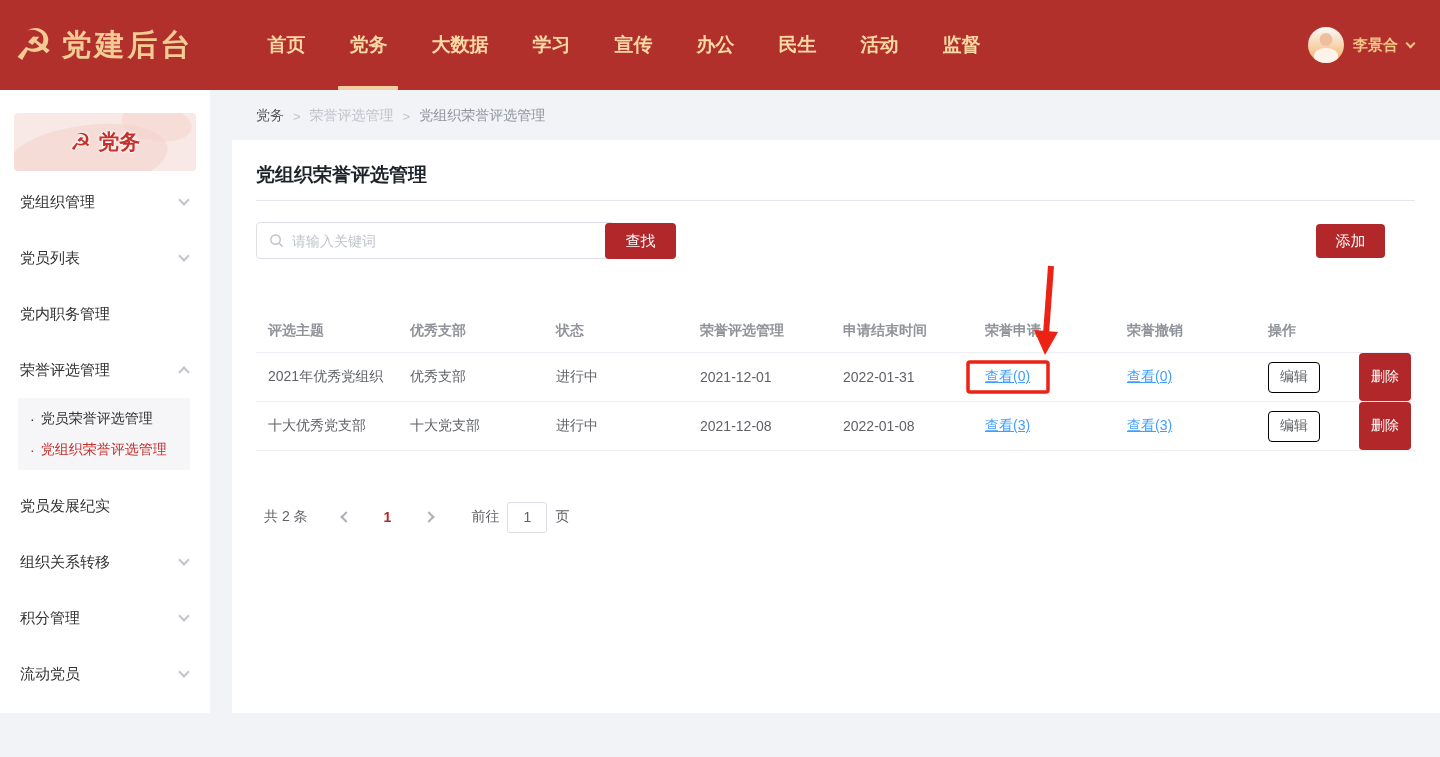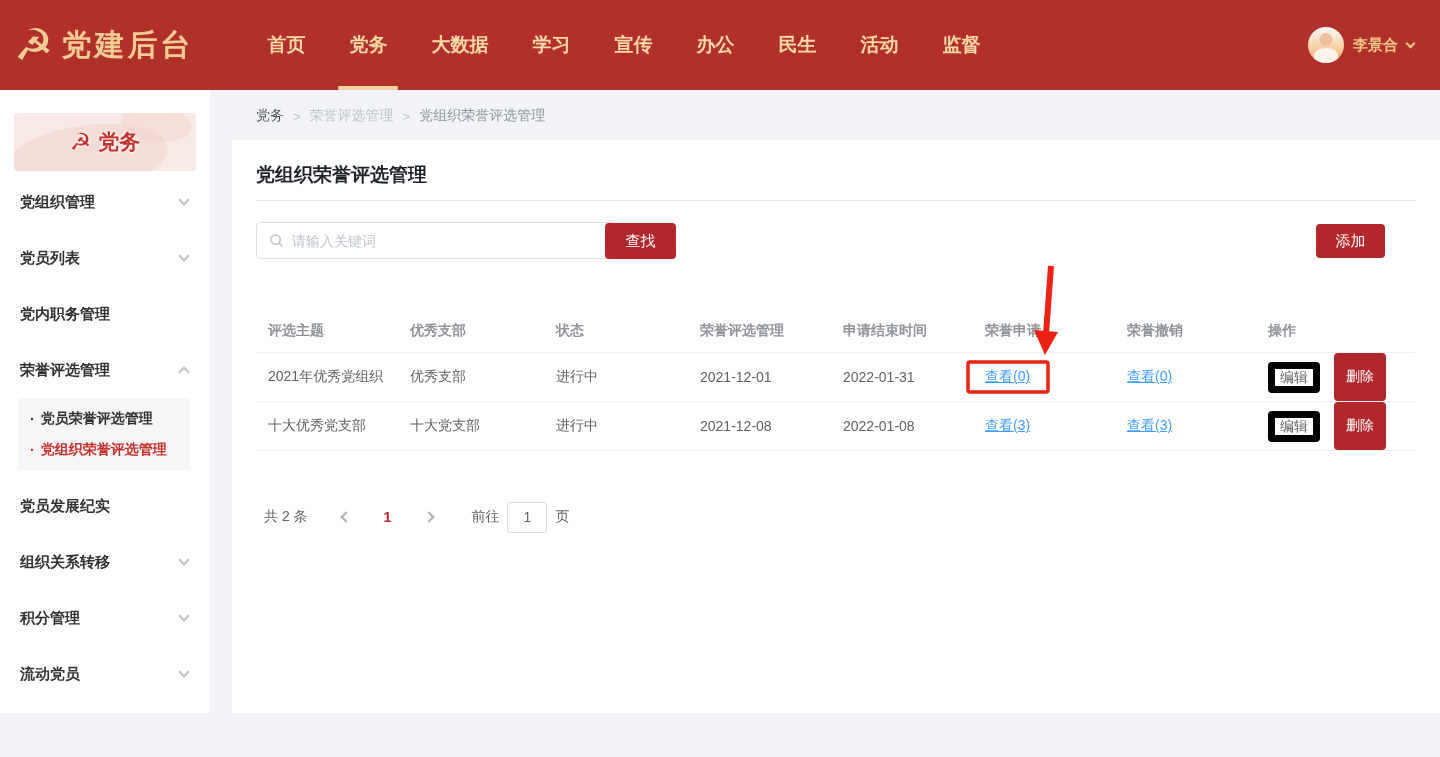--- a/index.html
+++ b/index.html
@@ -53,21 +53,21 @@
   .map-blob1 { position:absolute; left:-6px; top:12px; width:160px; height:66px;
                background:#f3d2ca; opacity:.55; border-radius:46% 60% 50% 55%;
                transform:rotate(-10deg); }
   .map-blob2 { position:absolute; right:4px; top:-8px; width:70px; height:36px;
                background:#f3d2ca; opacity:.5; border-radius:55% 45% 60% 40%;
                transform:rotate(14deg); }
   .banner-emblem { position:relative; font-size:24px; line-height:1; color:#c5302b;
                    text-shadow:0 0 3px #fff,0 0 3px #fff; }
   .banner-label { position:relative; font-size:21px; font-weight:700; color:#c5302b;
                   text-shadow:0 0 3px #fff,0 0 3px #fff; }
-  .menu { position:absolute; top:84px; left:0; right:0;font-weight:bold; }
+  .menu { position:absolute; top:84px; left:0; right:0; }
   .menu-item { height:56px; display:flex; align-items:center; justify-content:space-between;
                padding:0 22px 0 20px; font-size:15px; color:#303133; cursor:pointer; }
   .submenu { margin:0 20px 8px 18px; background:#f6f6f8; padding:5px 0; }
   .submenu-item { height:31px; display:flex; align-items:center; gap:6px;
                   padding-left:12px; font-size:14px; color:#303133; cursor:pointer; }
   .submenu-item.active { color:#c5302b; }
 
   
   .breadcrumb { position:absolute; left:256px; top:107px; display:flex; align-items:center;
                 gap:9px; font-size:14px; }
@@ -93,23 +93,23 @@
   .add-btn  { position:absolute; right:55px; top:84px; width:69px; height:34px; }
 
   
   .table { position:absolute; left:24px; right:25px; top:170px; }
   .trow { display:flex; align-items:center; padding-left:12px; border-bottom:1px solid #ebeef5; }
   .trow.head { height:43px; font-size:14px; font-weight:700; color:#909399; }
   .trow.body { height:49px; font-size:14px; color:#606266; }
   .c1{width:142px;} .c2{width:146px;} .c3{width:144px;} .c4{width:143px;}
   .c5{width:142px;} .c6{width:142px;} .c7{width:141px;} .c8{flex:1; display:flex; gap:14px; align-items:center;}
   .view-link { color:#409eff; text-decoration:underline; cursor:pointer; }
-  .edit-btn { width:52px; height:31px; background:#fff; border:7px solid #000000; border-radius:4px;
+  .edit-btn { width:52px; height:31px; background:#fff; border:1px solid #000000; border-radius:4px;
               font-size:14px; color:#606266; font-family:inherit; cursor:pointer; }
-  .del-btn { width:52px; height:48px; font-size:14px; }
+  .del-btn { width:52px; height:48px; font-size:14px;margin-left:25px; }
 
   
   .pagination { position:absolute; left:32px; top:360px; height:34px;
                 display:flex; align-items:center; font-size:14px; color:#606266; }
   .pg-total { margin-right:34px; }
   .pg-arrow { display:inline-block; width:8px; height:8px; border-right:2px solid #aeb1b8;
               border-bottom:2px solid #aeb1b8; cursor:pointer; }
   .pg-arrow.left { transform:rotate(135deg); }
   .pg-arrow.right { transform:rotate(-45deg); }
   .pg-current { margin:0 34px; color:#b5292a; font-weight:700; cursor:pointer; }

